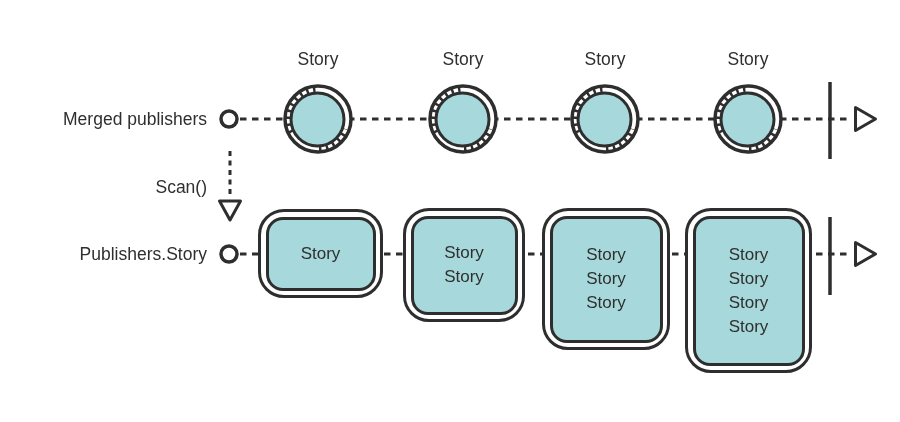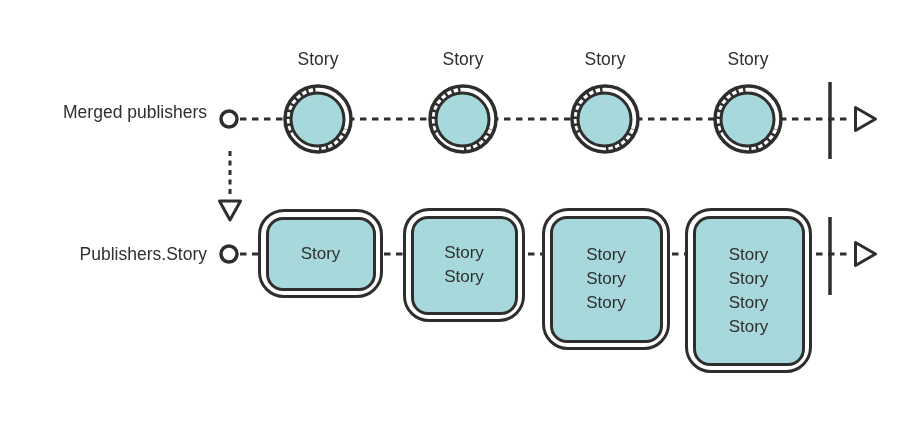--- a/index.html
+++ b/index.html
@@ -107,21 +107,22 @@
 
     <path d="M 855.5 107.5 L 875.5 119 L 855.5 130.5 Z" class="tri"></path>
     <path d="M 855.5 242.5 L 875.5 254 L 855.5 265.5 Z" class="tri"></path>
 
     <use href="#marble" x="282" y="83"></use>
     <use href="#marble" x="427" y="83"></use>
     <use href="#marble" x="569" y="83"></use>
     <use href="#marble" x="712" y="83"></use>
   </svg>
 
-  <div class="row-label" style="top:100px">Merged publishers</div>
+  <div class="row-label" style="top:107px">Merged publishers</div>
+  <div class="row-label" style="top:175px">Scan()</div>
   <div class="row-label" style="top:242px">Publishers.Story</div>
 
   <div class="caption" style="left:278px">Story</div>
   <div class="caption" style="left:423px">Story</div>
   <div class="caption" style="left:565px">Story</div>
   <div class="caption" style="left:708px">Story</div>
 
   <div class="box" style="left:258px; top:209px; width:125px; height:89px">
     <div class="box-inner">
       <span>Story</span>

